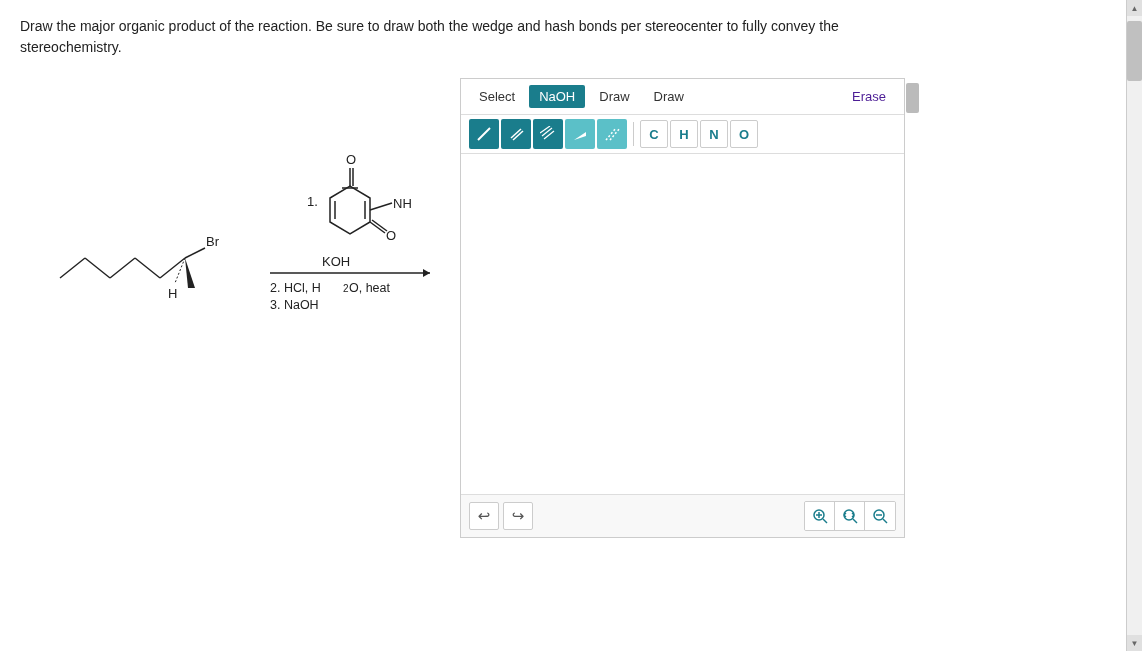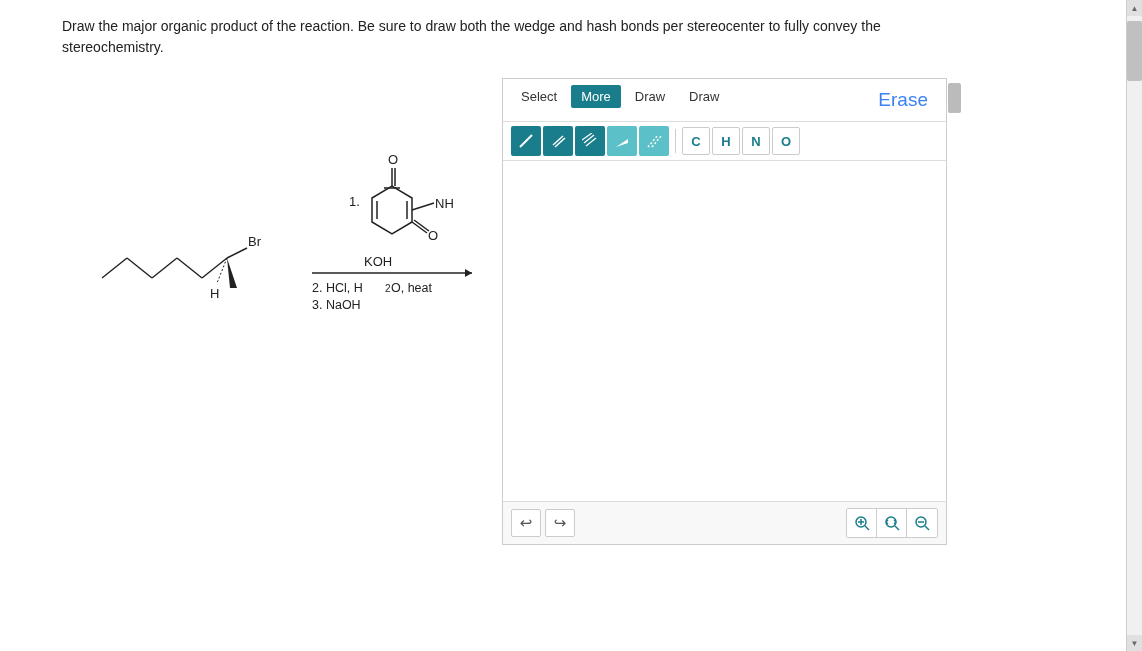--- a/index.html
+++ b/index.html
@@ -9,21 +9,20 @@
       background: #fff;
       width: 1142px;
       height: 651px;
       overflow: hidden;
       display: flex;
     }
     .main-content {
       flex: 1;
       padding: 16px 20px;
       position: relative;
-      margin-left: 42px;
     }
     .question-text {
       font-size: 14px;
       line-height: 1.5;
       color: #222;
       max-width: 900px;
       margin-bottom: 20px;
     }
 
     
@@ -51,21 +50,21 @@
       border: 1px solid #ccc;
       background: #fff;
       display: flex;
       flex-direction: column;
       position: relative;
     }
 
     
     .editor-toolbar {
       display: flex;
-      align-items: flex-start;
+      align-items: flex-end;
       padding: 6px 8px;
       border-bottom: 1px solid #ddd;
       gap: 4px;
       background: #fff;
     }
     .toolbar-btn {
       padding: 4px 10px;
       font-size: 13px;
       border: none;
       background: transparent;
@@ -73,25 +72,25 @@
       color: #333;
       border-radius: 2px;
     }
     .toolbar-btn.active {
       background: #1a7d8c;
       color: #fff;
     }
     .toolbar-spacer { flex: 1; }
     .toolbar-erase {
       padding: 4px 10px;
-      font-size: 19px;
+      font-size: 13px;
       border: none;
       background: transparent;
       cursor: pointer;
-      color: #3b82f6;
+      color: #4c1d95;
     }
 
     
     .tool-buttons-row {
       display: flex;
       align-items: center;
       padding: 4px 8px;
       border-bottom: 1px solid #ddd;
       gap: 2px;
       background: #fff;
@@ -296,21 +295,21 @@
         <text x="309" y="174" font-size="12.5" fill="#222" font-family="Arial">O, heat</text>
 
         <text x="230" y="191" font-size="12.5" fill="#222" font-family="Arial">3. NaOH</text>
       </svg>
     </div>
 
     <div class="marvin-editor">
 
       <div class="editor-toolbar">
         <button class="toolbar-btn">Select</button>
-        <button class="toolbar-btn active">More</button>
+        <button class="toolbar-btn active">NaOH</button>
         <button class="toolbar-btn">Draw</button>
         <button class="toolbar-btn">Draw</button>
         <div class="toolbar-spacer"></div>
         <button class="toolbar-erase">Erase</button>
       </div>
 
       <div class="tool-buttons-row">
 
         <button class="tool-btn" title="Single bond">
           <svg width="16" height="16" viewBox="0 0 16 16">

